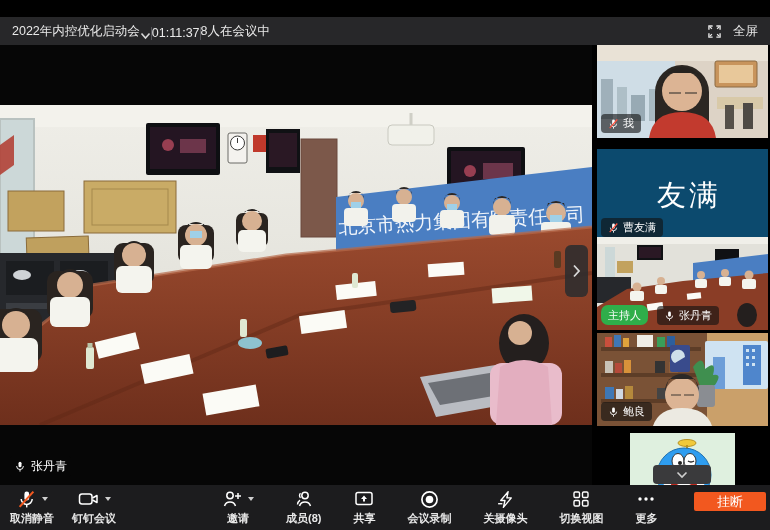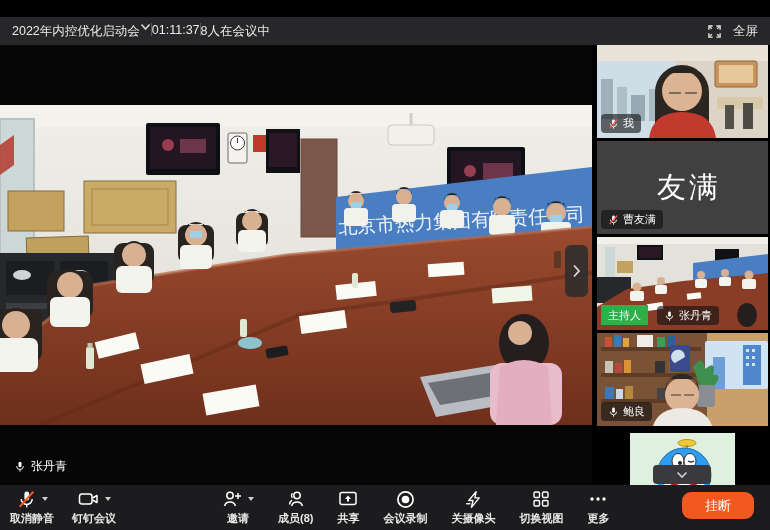--- a/index.html
+++ b/index.html
@@ -16,65 +16,65 @@
   .tb-title { margin:0 auto; display:flex; align-items:center; gap:5px;
               font-size:11px; color:#d6d6d6; font-weight:bold; }
   .dd-logo { width:11px; height:11px; border-radius:50%; background:#3d8cf5; position:relative; }
   .dd-logo::after{ content:""; position:absolute; left:2.5px; top:3px; width:6px; height:4px;
                    border-radius:50% 50% 50% 0; background:#fff; }
 
   
   .meetingbar { position:absolute; top:17px; left:0; width:770px; height:28px;
                 background:#272729; display:flex; align-items:center; padding:0 12px;
                 color:#e9e9e9; font-size:12.5px; }
-  .mb-left { display:flex; align-items:flex-start; }
+  .mb-left { display:flex; align-items:flex-end; }
   .mb-sep { width:1px; height:13px; background:#55555a; }
   .mb-right { margin-left:auto; display:flex; align-items:center; gap:12px; font-size:12.5px; color:#e9e9e9; }
   .caret { width:0; height:0; border-left:4px solid transparent; border-right:4px solid transparent;
            border-top:5px solid #cfcfcf; display:inline-block; }
   .caret.small { border-left-width:3.5px; border-right-width:3.5px; border-top-width:4.5px; margin-left:3px; }
 
   
   .content { position:absolute; top:45px; left:0; width:770px; height:440px; display:flex; }
   .main { position:relative; width:592px; height:440px; background:#060606; overflow:hidden; }
   .main .feed { position:absolute; top:60px; left:0; width:592px; height:320px; }
   .speaker-label { position:absolute; left:10px; bottom:8px; display:inline-flex; align-items:center;
                    gap:5px; color:#fff; font-size:12px; padding:2px 4px; border-radius:4px;
                    background:rgba(10,10,10,.35); }
   .collapse-btn { position:absolute; right:4px; top:200px; width:23px; height:52px;
                   background:rgba(44,44,46,.88); border-radius:6px; display:flex;
                   align-items:center; justify-content:center; }
 
   
   .sidebar { position:relative; width:178px; height:440px; background:#000; }
   .tile { position:absolute; left:5px; width:171px; height:93px; background:#111; overflow:hidden; }
-  .tile.t1{ top:0; } .tile.t2{ top:96px; background:#404040;padding-left:13px; } .tile.t3{ top:192px; }
+  .tile.t1{ top:0; } .tile.t2{ top:104px; background:#0c4a6e;padding-left:13px; } .tile.t3{ top:192px; }
   .tile.t4{ top:288px; } .tile.t5{ top:384px; height:56px; background:#000; }
   .tile-center-name { width:100%; height:100%; display:flex; align-items:center; justify-content:center;
                       color:#fff; font-size:29px; letter-spacing:3px; }
   .tile-label { position:absolute; left:4px; bottom:5px; display:inline-flex; align-items:center; gap:4px;
                 background:rgba(18,18,18,.62); border-radius:4px; padding:2px 7px;
                 color:#fff; font-size:11px; white-space:nowrap; }
   .host-badge { position:absolute; left:4px; bottom:5px; background:#2FAE4A; color:#fff; font-size:11px;
-                border-radius:0; padding:2.5px 7px; }
+                border-radius:7px; padding:2.5px 7px; }
   .tile-label.with-badge { left:60px; }
   .doraemon-wrap { position:absolute; left:33px; top:4px; width:105px; height:60px; background:#dff0df; }
   .scroll-down-btn { position:absolute; left:61px; bottom:1px; width:58px; height:19px;
                      background:#3a3a3c; border-radius:4px; display:flex; align-items:center; justify-content:center; }
 
   
   .toolbar { position:absolute; top:485px; left:0; width:770px; height:45px; background:#1c1c1e; }
   .tb-group { position:absolute; top:4px; display:flex; align-items:flex-start; }
   .tb-group.left { left:10px; gap:18px; }
-  .tb-group.center { left:222px; gap:24px; }
+  .tb-group.center { left:222px; gap:32px; }
   .tb-item { display:flex; flex-direction:column; align-items:center; gap:2px; cursor:default; }
   .tb-ico { height:20px; display:flex; align-items:center; gap:3px; }
   .tb-lbl { font-size:11px; color:#e8e8e8; white-space:nowrap;font-weight:bold; }
-  .hangup-btn { position:absolute; right:16px; top:7px; width:72px; height:27px; background:#F2581F;
-                border:none; border-radius:9px; color:#fff; font-size:13px;
+  .hangup-btn { position:absolute; right:4px; top:7px; width:72px; height:19px; background:#F2581F;
+                border:none; border-radius:2px; color:#fff; font-size:13px;
                 display:flex; align-items:center; justify-content:center;
                 font-family:"Liberation Sans","DejaVu Sans",sans-serif; }
 </style>
 </head>
 <body>
 
 <div class="window">
 
 
   <div class="meetingbar">

